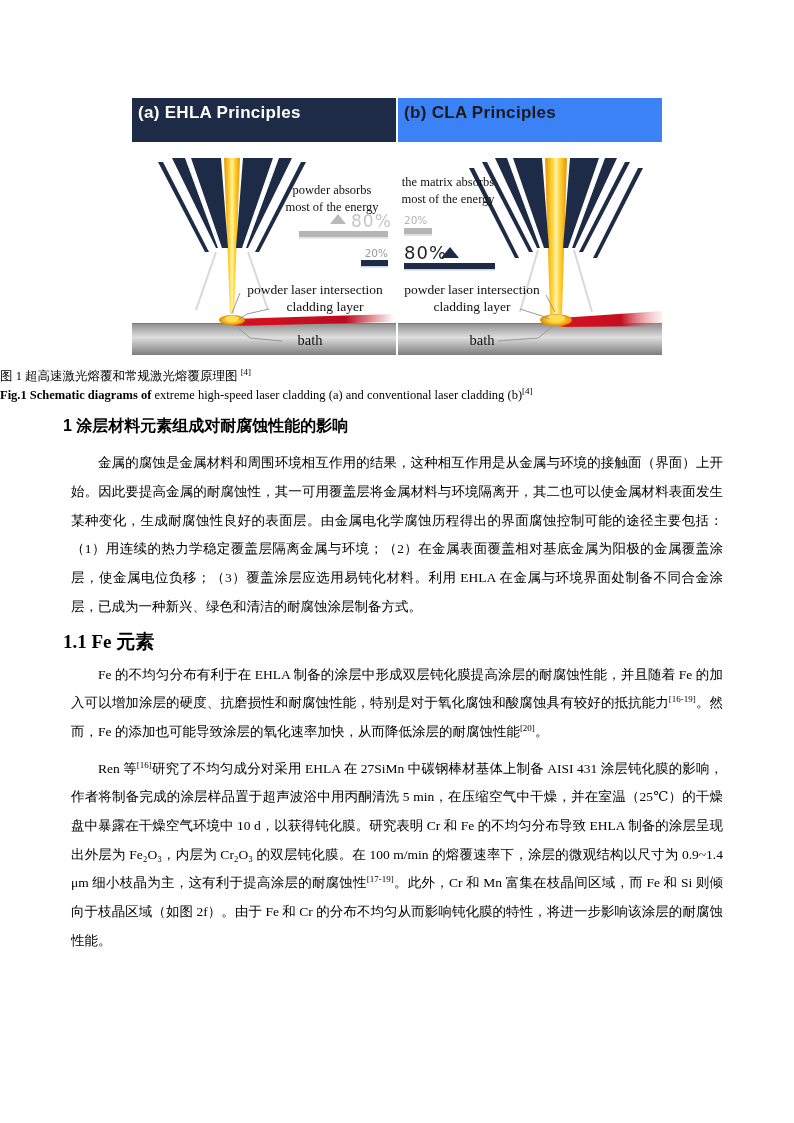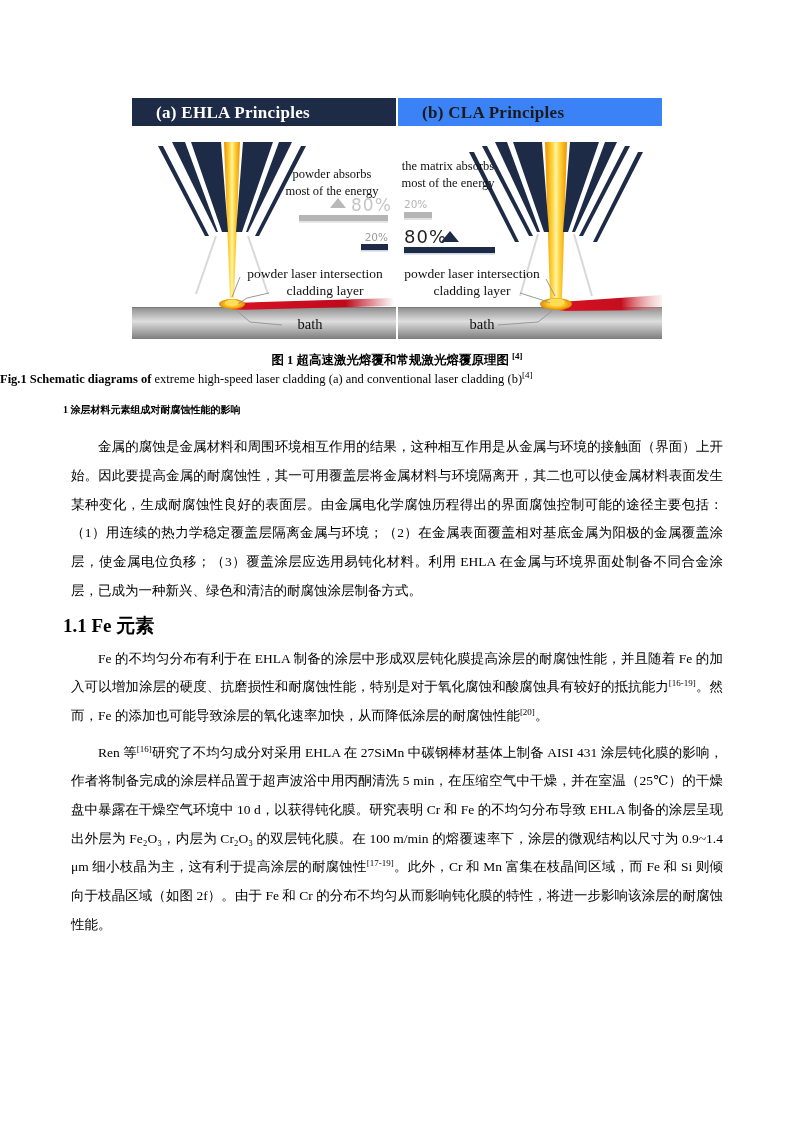--- a/index.html
+++ b/index.html
@@ -5,42 +5,42 @@
   html,body{margin:0;padding:0;background:#fff;}
   .page{
     width:794px;height:1123px;background:#ffffff;box-sizing:border-box;
     padding-top:98px;margin:0 auto;overflow:hidden;
     font-family:"Liberation Serif","DejaVu Serif",serif;color:#000;
   }
   
   .figure{width:530px;margin:0 auto;display:flex;gap:2px;}
   .panel{width:264px;}
   .panel-header{
-    height:28px;line-height:30px;padding-left:24px;box-sizing:border-box;
-    font-size:17px;font-weight:bold;font-family:Liberation Serif, serif;
+    height:44px;line-height:30px;padding-left:6px;box-sizing:border-box;
+    font-size:17px;font-weight:bold;font-family:Liberation Sans, sans-serif;
     letter-spacing:.3px;
   }
   .header-a{background:#1e2b47;color:#ffffff;}
   .header-b{background:#3b82f6;color:#1a1a1a;}
   .panel svg{display:block;background:#ffffff;}
   .fig-label{font-family:"Liberation Serif","DejaVu Serif",serif;fill:#101010;}
   .pct-big{font-family:"DejaVu Sans","Liberation Sans",sans-serif;letter-spacing:1px;}
   .pct-small{font-family:"DejaVu Sans","Liberation Sans",sans-serif;}
   
   .caption-zh{
-    text-align:center;font-weight:bold;font-size:12.5px;margin-top:9px;line-height:17px;
+    font-weight:normal;font-size:12.5px;margin-top:9px;line-height:17px;
   }
   .caption-en{text-align:left;font-size:12.5px;line-height:13px;}
   .caption-en .cap-bold{font-weight:bold;}
   sup.cap{font-size:9px;}
   
   .content{margin:0 63px;width:668px;}
   h1.sec{
-    font-size:10px;font-weight:bold;margin:13px 0 12px;line-height:22px;
-    font-family:Liberation Serif, serif;
+    font-size:16px;font-weight:bold;margin:13px 0 12px;line-height:22px;
+    font-family:Liberation Sans, sans-serif;
   }
   h2.sec{
     font-size:19px;font-weight:bold;margin:9px 0 9px;line-height:21px;
   }
   p.body{
     font-size:13.5px;line-height:28.7px;text-align:justify;text-justify:inter-ideograph;
     text-indent:2em;margin:8px;
   }
   sup.ref{font-size:9px;line-height:0;}
 </style>

